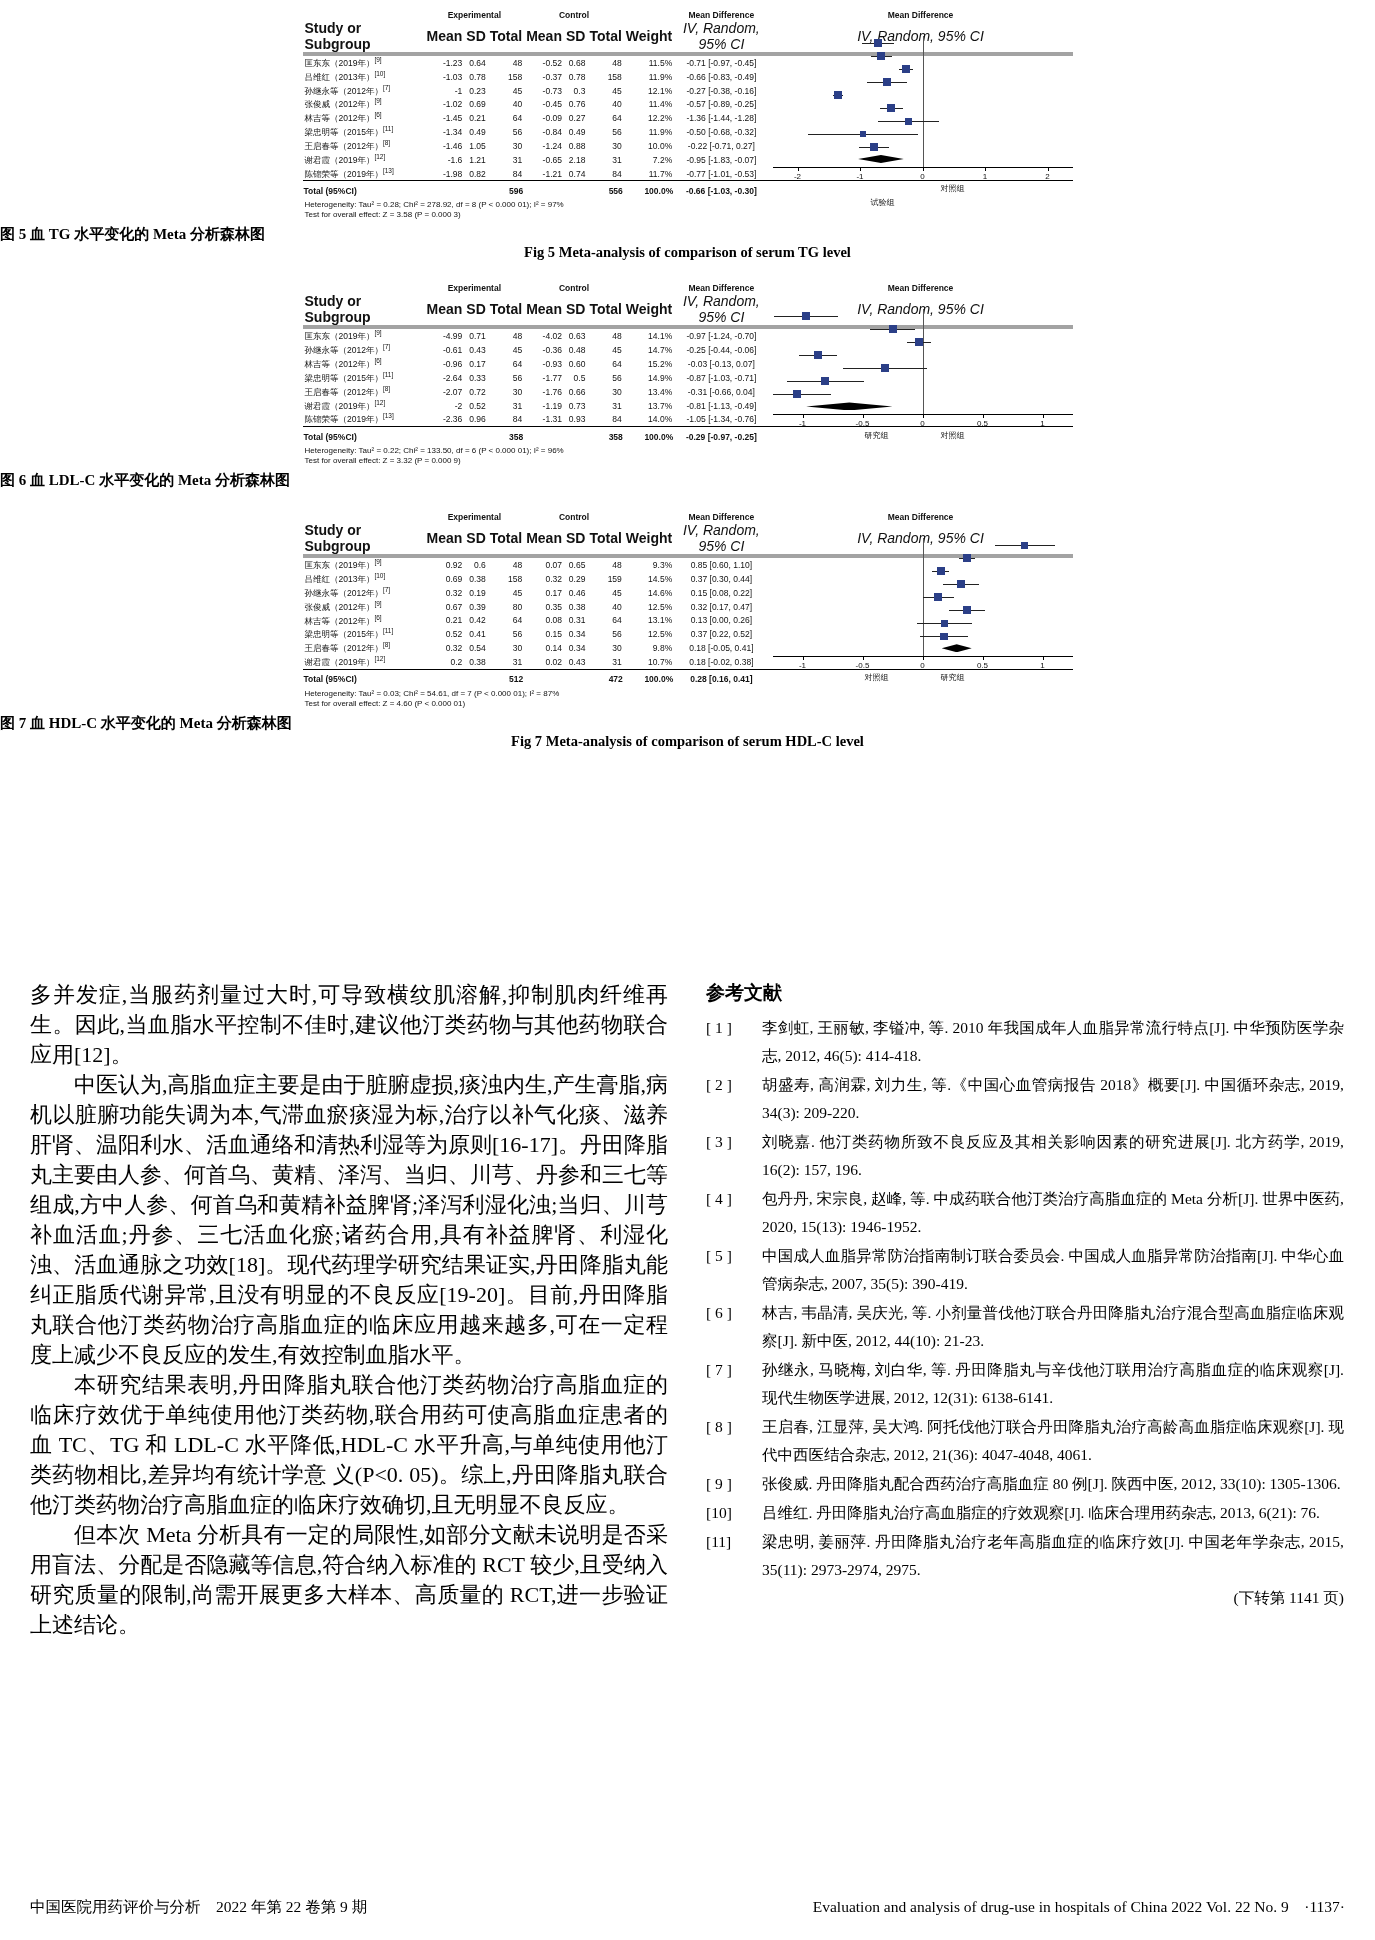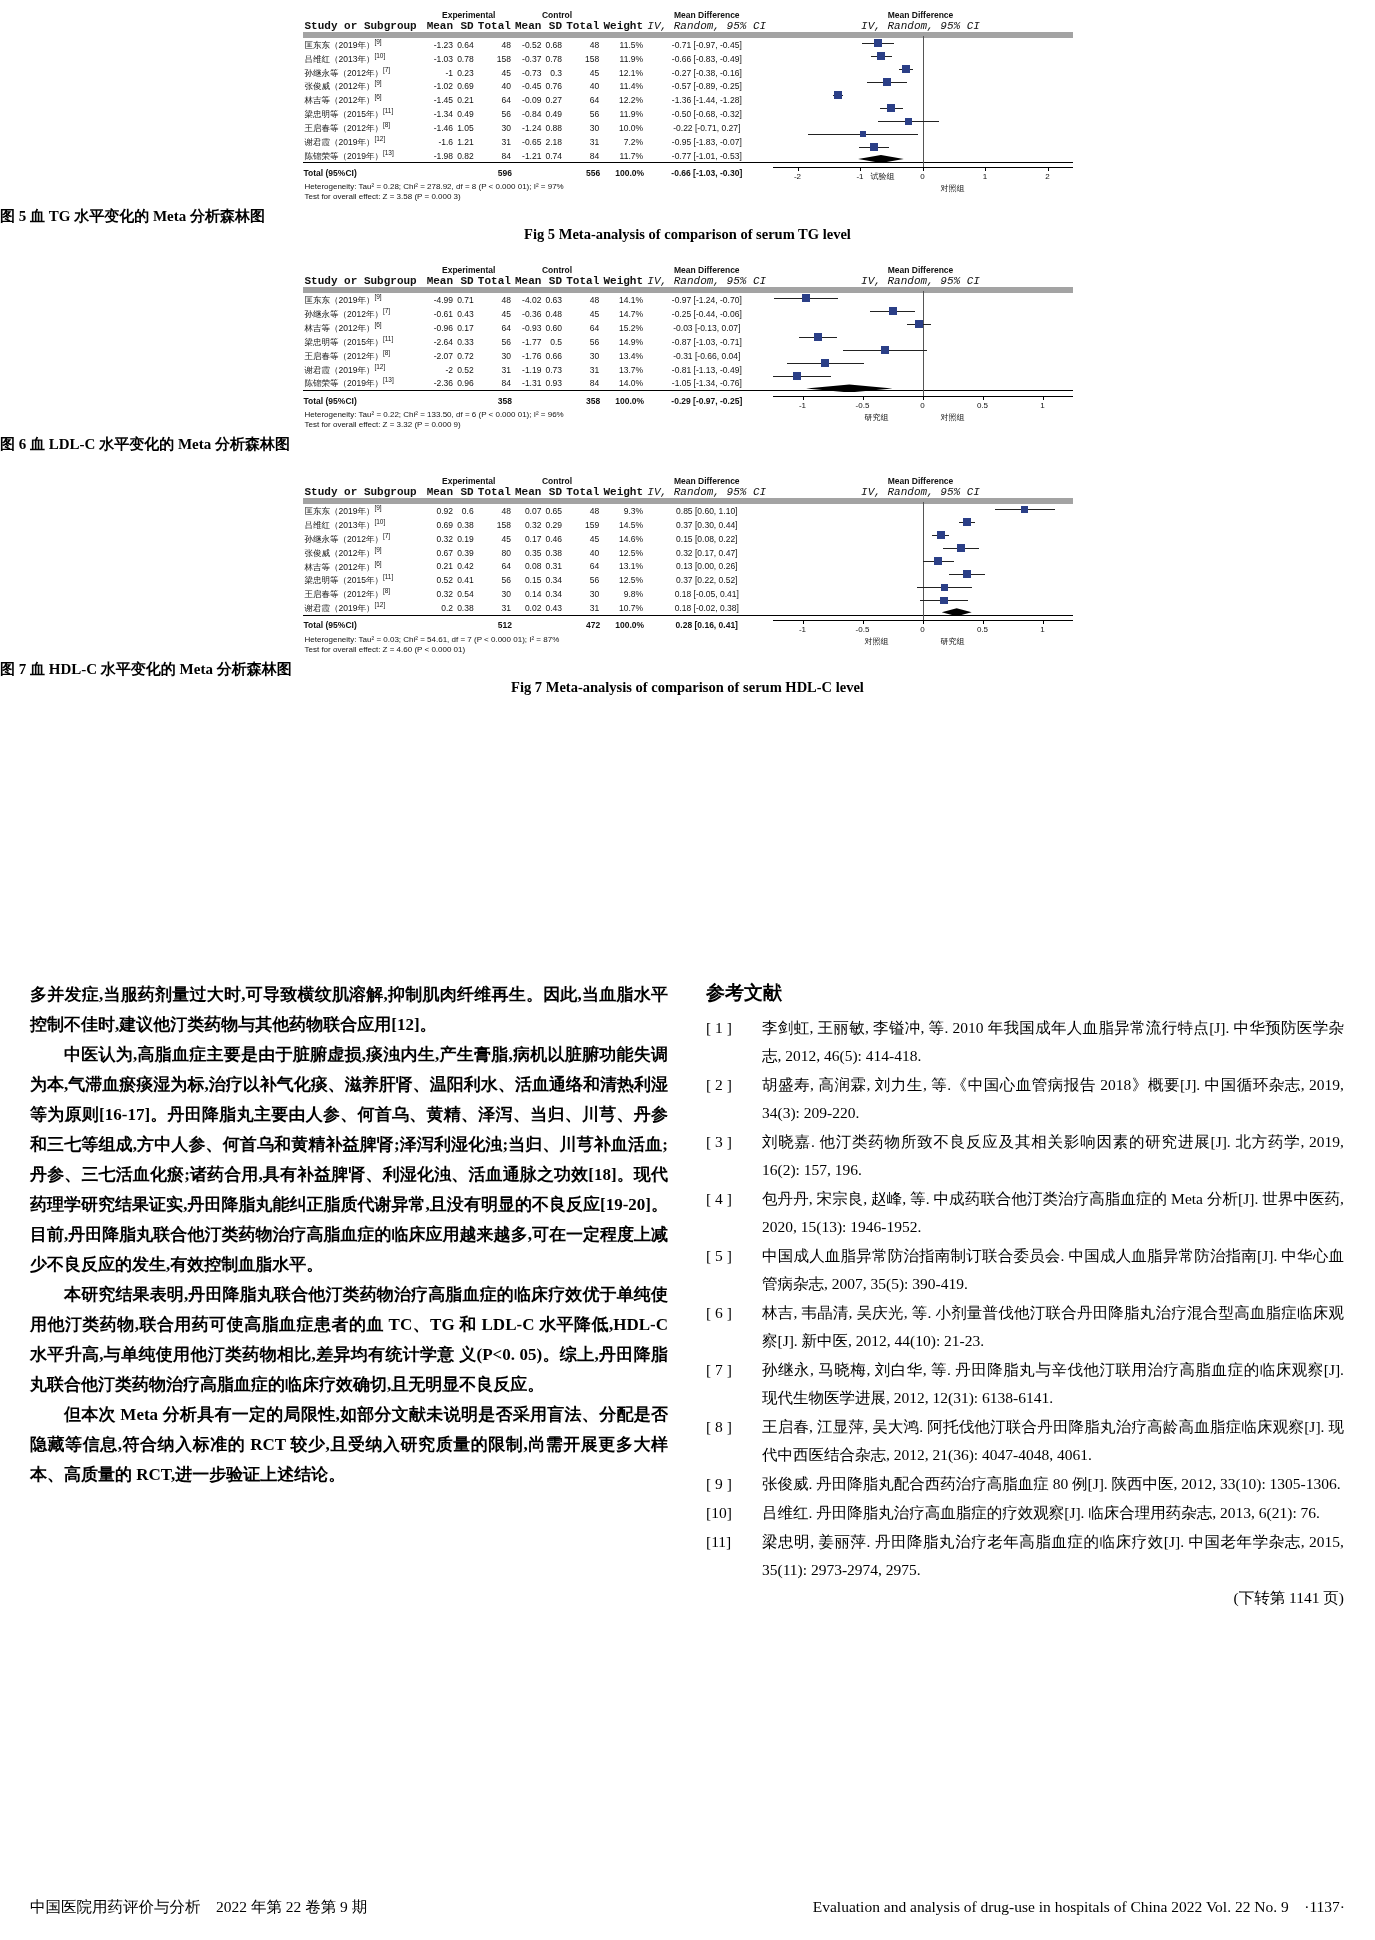--- a/index.html
+++ b/index.html
@@ -16,21 +16,21 @@
   
   .forest{
     margin:0 auto;
     width:770px;
     font-family:"Liberation Sans", sans-serif;
     font-size:8.5px;
     color:#111;
   }
   .forest table{border-collapse:collapse;width:100%;}
   .fhead-top td{font-weight:bold;text-align:center;font-size:8.5px;padding:0 2px;}
-  .fhead-sub td{font-weight:bold;font-size:11px;padding:0 2px;border-bottom:6px solid #a3a3a3;font-family:Liberation Mono, monospace;}
+  .fhead-sub td{font-weight:bold;font-size:14px;padding:0 2px;border-bottom:4px solid #a3a3a3;}
   .fhead-sub td.ital{font-style:italic;font-weight:normal;}
   .frow td{font-size:8.5px;padding:0px 2px;height:13px;}
   .c{text-align:center;}
   .r{text-align:right;}
   .l{text-align:left;}
   .underline-top{border-top:1px solid #000;}
   .total-row td{font-weight:bold;font-size:8.5px;padding-top:2px;height:15px;}
   .het{font-size:8px;padding:1px 2px 0 2px;}
   sup{font-size:6.5px;vertical-align:super;}
   .plot{position:relative;width:300px;}
@@ -64,26 +64,25 @@
     position:absolute;
     top:980px;
     left:30px;
     width:1315px;
     display:flex;
     gap:38px;
   }
   .col{width:638px;}
   .col p{
     margin:0 0 0 0;
-    font-size:17px;
+    font-size:22px;
     line-height:30px;
     text-align:justify;
     text-justify:inter-ideograph;
     font-family:"Liberation Serif", serif;
-    font-weight:bold;
   }
   .col p.ind{text-indent:2em;}
   .refs-title{
     font-size:19px;font-weight:bold;margin:0 0 8px 0;
     font-family:"Liberation Serif", serif;
   }
   .ref{
     display:flex;
     font-size:15.5px;
     line-height:28px;
@@ -274,21 +273,21 @@
         <div class="ticklbl" style="left:24.999999999999993px;top:136px;">-2</div>
         <div class="tick" style="left:87.5px;top:131px;"></div>
         <div class="ticklbl" style="left:87.5px;top:136px;">-1</div>
         <div class="tick" style="left:150px;top:131px;"></div>
         <div class="ticklbl" style="left:150px;top:136px;">0</div>
         <div class="tick" style="left:212.5px;top:131px;"></div>
         <div class="ticklbl" style="left:212.5px;top:136px;">1</div>
         <div class="tick" style="left:275px;top:131px;"></div>
         <div class="ticklbl" style="left:275px;top:136px;">2</div>
         <div class="grouplbl" style="left:168px;top:147px;">对照组</div>
-        <div class="grouplbl" style="left:98px;top:135px;">试验组</div>
+        <div class="grouplbl" style="left:98px;top:161px;">试验组</div>
         <div class="ci" style="left:89.375px;width:32.5px;top:7px;"></div>
         <div class="sq" style="left:101.75000000000001px;top:3.125px;width:7.75px;height:7.75px;"></div>
         <div class="ci" style="left:98.125px;width:21.249999999999986px;top:20px;"></div>
         <div class="sq" style="left:104.775px;top:16.025px;width:7.95px;height:7.95px;"></div>
         <div class="ci" style="left:126.25px;width:13.749999999999972px;top:33px;"></div>
         <div class="sq" style="left:129.125px;top:29px;width:8px;height:8px;"></div>
         <div class="ci" style="left:94.375px;width:40px;top:46px;"></div>
         <div class="sq" style="left:110.52500000000002px;top:42.15px;width:7.7px;height:7.7px;"></div>
         <div class="ci" style="left:60px;width:9.999999999999986px;top:59px;"></div>
         <div class="sq" style="left:61px;top:55px;width:8px;height:8px;"></div>

